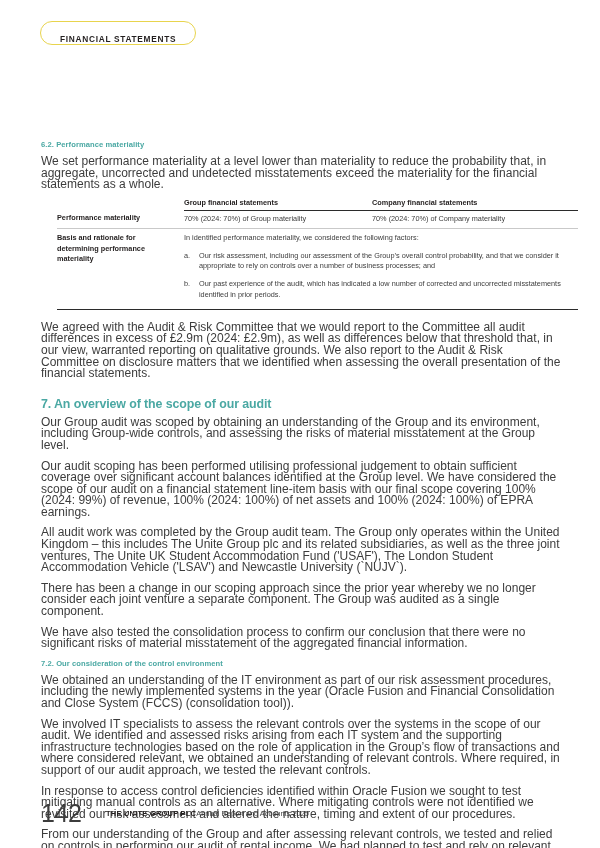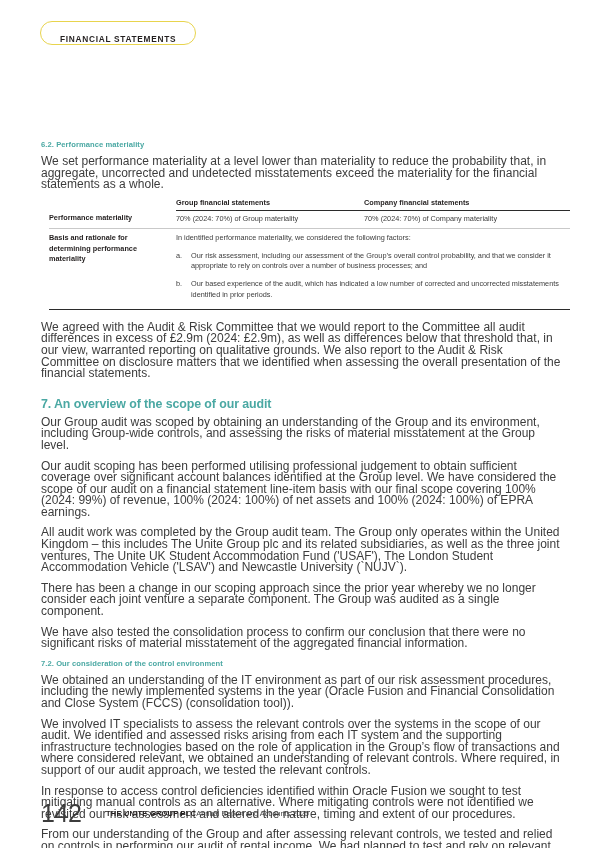--- a/index.html
+++ b/index.html
@@ -88,21 +88,21 @@
   }
   p.body-text.tight { margin-bottom: 7px; }
 
   .spacer-8  { height: 8px; }
   .spacer-12 { height: 12px; }
 
   
   .mat-table {
     width: 521px;
     border-collapse: collapse;
-    margin: 3px 0 0 8px;
+    margin: 3px 0 0 16px;
     table-layout: fixed;
   }
   .mat-table col.c1 { width: 127px; }
   .mat-table col.c2 { width: 188px; }
   .mat-table col.c3 { width: 206px; }
 
   .mat-table th,
   .mat-table td {
     vertical-align: top;
     padding: 0;
@@ -236,21 +236,21 @@
           <td class="rowlabel">Basis and rationale for determining performance materiality</td>
           <td colspan="2">
             <div class="factor-intro">In identified performance materiality, we considered the following factors:</div>
             <ul class="factor-list">
               <li>
                 <span class="marker">a.</span>
                 <span>Our risk assessment, including our assessment of the Group’s overall control probability, and that we consider it appropriate to rely on controls over a number of business processes; and</span>
               </li>
               <li>
                 <span class="marker">b.</span>
-                <span>Our based experience of the audit, which has indicated a low number of corrected and uncorrected misstatements identified in prior periods.</span>
+                <span>Our past experience of the audit, which has indicated a low number of corrected and uncorrected misstatements identified in prior periods.</span>
               </li>
             </ul>
           </td>
         </tr>
       </tbody>
     </table>
 
     <div class="spacer-12"></div>
 
     <p class="body-text">We agreed with the Audit &amp; Risk Committee that we would report to the Committee all audit differences in excess of £2.9m (2024: £2.9m), as well as differences below that threshold that, in our view, warranted reporting on qualitative grounds. We also report to the Audit &amp; Risk Committee on disclosure matters that we identified when assessing the overall presentation of the financial statements.</p>

